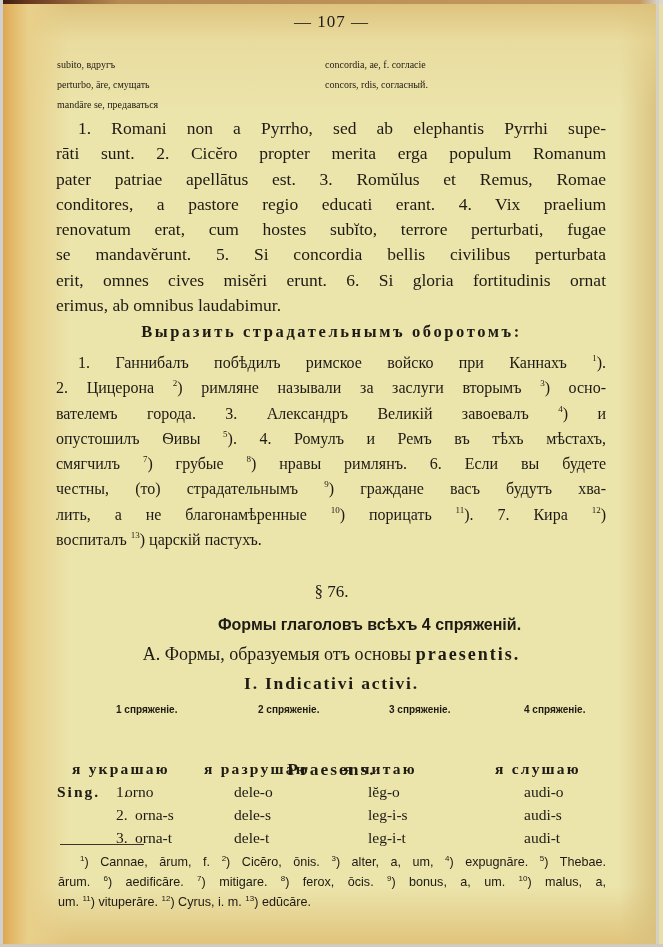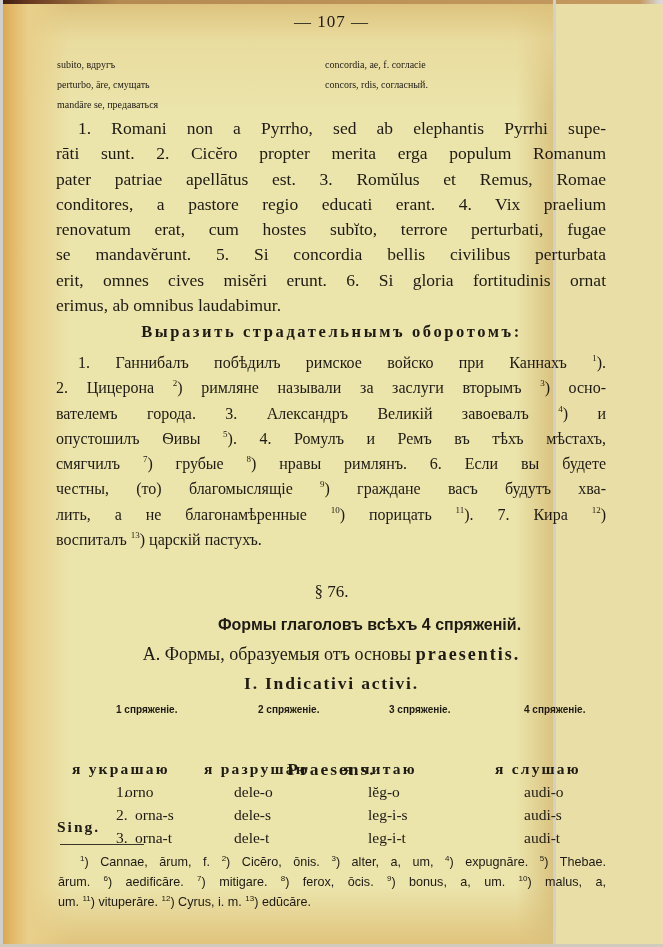--- a/index.html
+++ b/index.html
@@ -11,21 +11,21 @@
     height: 947px;
     overflow: hidden;
     position: relative;
     background: #e9dfa6;
     font-family: "Liberation Serif", "DejaVu Serif", serif;
     color: #1e1a14;
   }
   .page {
     position: absolute;
     left: 0; top: 0;
-    width: 556px; height: 947px;
+    width: 659px; height: 947px;
     background:
       linear-gradient(90deg, #d9a24e 0px, #e3b868 12px, #e8cf8a 28px, rgba(236,225,165,0) 70px),
       linear-gradient(180deg, #dcc07a 0px, rgba(232,214,150,0.6) 40px, rgba(236,228,172,0) 110px),
       linear-gradient(270deg, #d9c17d 0px, rgba(236,226,168,0) 40px),
       linear-gradient(0deg, #e0c27a 0px, rgba(236,226,168,0) 60px),
       #ebe4ab;
   }
   .top-edge {
     position: absolute; left: 0; top: 0; width: 663px; height: 4px;
     background: linear-gradient(90deg, #3a1a10 0px, #6a3a20 30px, #b58a52 120px, #c49a60 640px, #d8d8d8 660px);
@@ -132,21 +132,21 @@
     <span class="line">
       <span>вателемъ города. 3. Александръ Великій завоевалъ </span><sup>4</sup><span>) и</span>
     </span>
     <span class="line">
       <span>опустошилъ Ѳивы </span><sup>5</sup><span>). 4. Ромулъ и Ремъ въ тѣхъ мѣстахъ,</span>
     </span>
     <span class="line">
       <span>смягчилъ </span><sup>7</sup><span>) грубые </span><sup>8</sup><span>) нравы римлянъ. 6. Если вы будете</span>
     </span>
     <span class="line">
-      <span>честны, (то) благомыслящіе </span><sup>9</sup><span>) граждане васъ будутъ хва-</span>
+      <span>честны, (то) страдательнымъ </span><sup>9</sup><span>) граждане васъ будутъ хва-</span>
     </span>
     <span class="line">
       <span>лить, а не благонамѣренные </span><sup>10</sup><span>) порицать </span><sup>11</sup><span>). 7. Кира </span><sup>12</sup><span>)</span>
     </span>
     <span class="line last">
       <span>воспиталъ </span><sup>13</sup><span>) царскій пастухъ.</span>
     </span>
   </div>
 
   <div class="abs heading-center" style="top:582px; font-size:17px;">§ 76.</div>
@@ -162,21 +162,21 @@
   <div class="abs sans-bold conj" style="left:486px; top:704px;">4 спряженіе.</div>
 
   <div class="abs heading-center spaced" style="top:732px; font-size:17.5px; letter-spacing:2px;margin-top:27px;">Praesens.</div>
 
   <div>
     <div class="abs table-cell spaced" style="left:72px; top:760px; letter-spacing:2.2px;">я украшаю</div>
     <div class="abs table-cell spaced" style="left:204px; top:760px; letter-spacing:2.2px;">я разрушаю</div>
     <div class="abs table-cell spaced" style="left:344px; top:760px; letter-spacing:2.2px;">я читаю</div>
     <div class="abs table-cell spaced" style="left:495px; top:760px; letter-spacing:2.2px;">я слушаю</div>
 
-    <div class="abs table-cell spaced" style="left:57px; top:783px; letter-spacing:2px;margin-top:35px;">Sing.</div>
+    <div class="abs table-cell spaced" style="left:57px; top:783px; letter-spacing:2px;">Sing.</div>
     <div class="abs table-cell" style="left:116px; top:783px;">1.</div>
     <div class="abs table-cell" style="left:125px; top:783px;">orno</div>
     <div class="abs table-cell" style="left:234px; top:783px;">dele-o</div>
     <div class="abs table-cell" style="left:368px; top:783px;">lĕg-o</div>
     <div class="abs table-cell" style="left:524px; top:783px;">audi-o</div>
 
     <div class="abs table-cell" style="left:116px; top:806px;">2.</div>
     <div class="abs table-cell" style="left:135px; top:806px;">orna-s</div>
     <div class="abs table-cell" style="left:234px; top:806px;">dele-s</div>
     <div class="abs table-cell" style="left:368px; top:806px;">leg-i-s</div>

